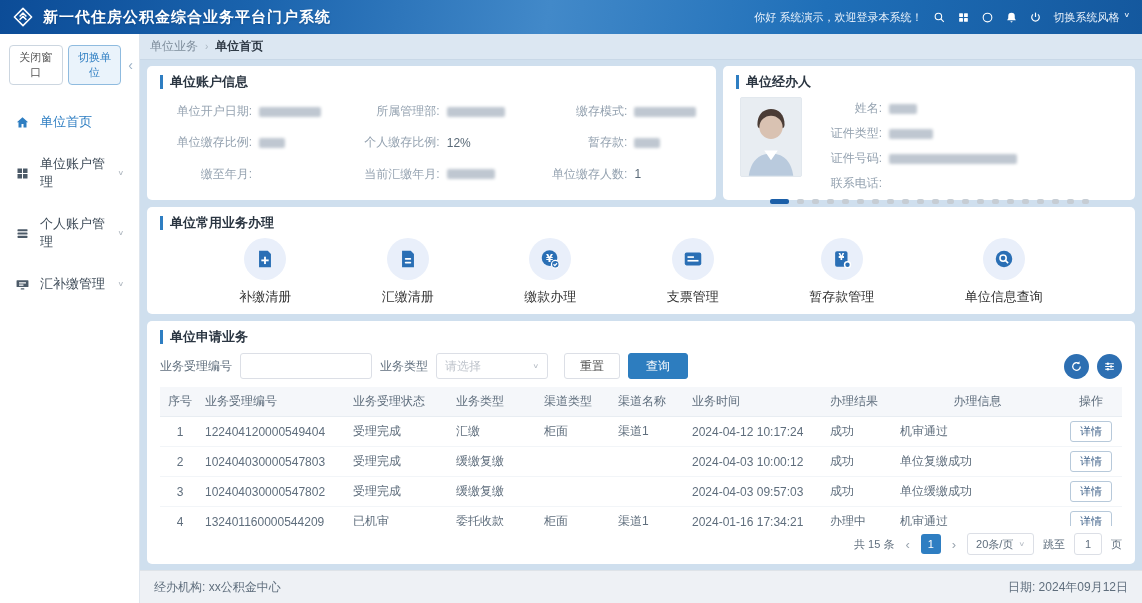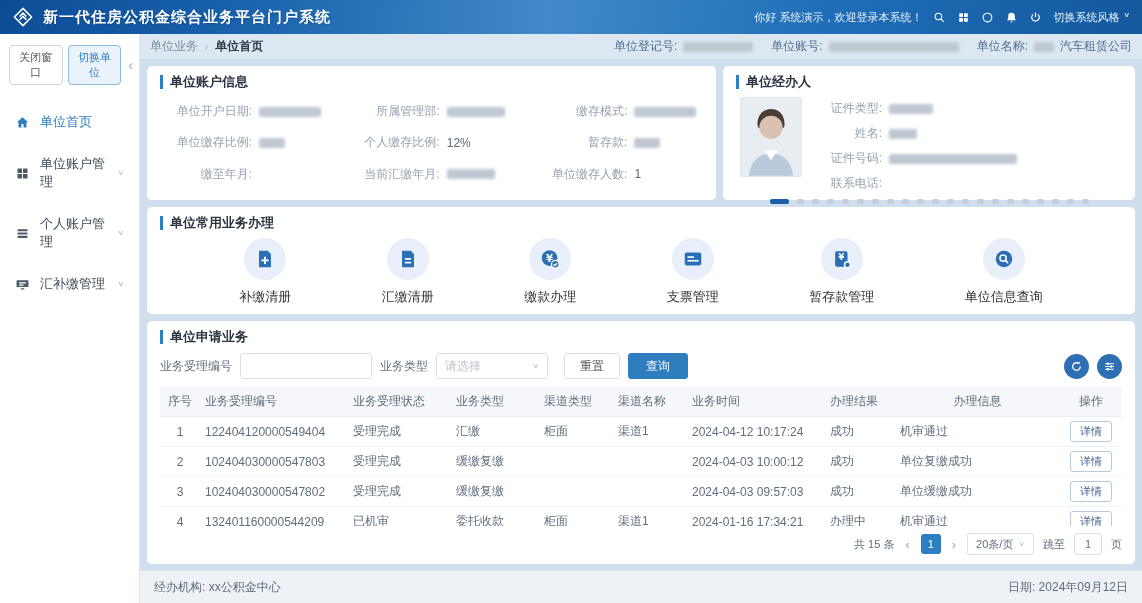--- a/index.html
+++ b/index.html
@@ -212,29 +212,20 @@
     </aside>
 
     <main class="main">
 
       <div class="topbar">
         <div class="crumbs">
           <span class="crumb dim">单位业务</span>
           <span class="crumb-sep">›</span>
           <span class="crumb cur">单位首页</span>
         </div>
-        <div class="acct">
-          <span class="acct-label">单位登记号:</span>
-          <span class="mask w70"></span>
-          <span class="acct-label">单位账号:</span>
-          <span class="mask w130"></span>
-          <span class="acct-label">单位名称:</span>
-          <span class="mask w20"></span>
-          <span class="acct-val">汽车租赁公司</span>
-        </div>
       </div>
 
       <div class="content">
 
         <div class="row1">
           <section class="panel p-info">
             <h3 class="sec-title">单位账户信息</h3>
             <div class="info-grid">
                 <div class="info-cell">
                   <span class="info-label">单位开户日期:</span>
@@ -281,26 +272,26 @@
                 <svg viewBox="0 0 62 80" width="60" height="78">
                   <rect width="62" height="80" fill="#e8edf2"></rect>
                   <path d="M17 27c0-10 6-16 14-16s14 6 14 16c0 2-1 4-2.5 4H19.5C18 31 17 29 17 27z" fill="#4a3c36"></path>
                   <circle cx="31" cy="30" r="12" fill="#d9c2b2"></circle>
                   <path d="M8 80c2.5-17 12-23 23-23s20.5 6 23 23z" fill="#b9cadd"></path>
                   <path d="M24 54h14l-7 10z" fill="#fff"></path>
                 </svg>
               </div>
               <div class="agent-fields">
                   <div class="agent-cell">
+                    <span class="agent-label">姓名:</span>
+                    <span class="mask" style="width: 28px;"></span>
+                  </div>
+                  <div class="agent-cell">
                     <span class="agent-label">证件类型:</span>
                     <span class="mask" style="width: 44px;"></span>
-                  </div>
-                  <div class="agent-cell">
-                    <span class="agent-label">姓名:</span>
-                    <span class="mask" style="width: 28px;"></span>
                   </div>
                   <div class="agent-cell">
                     <span class="agent-label">证件号码:</span>
                     <span class="mask" style="width: 128px;"></span>
                   </div>
                   <div class="agent-cell">
                     <span class="agent-label">联系电话:</span>
                   </div>
                 </div>
             </div>

